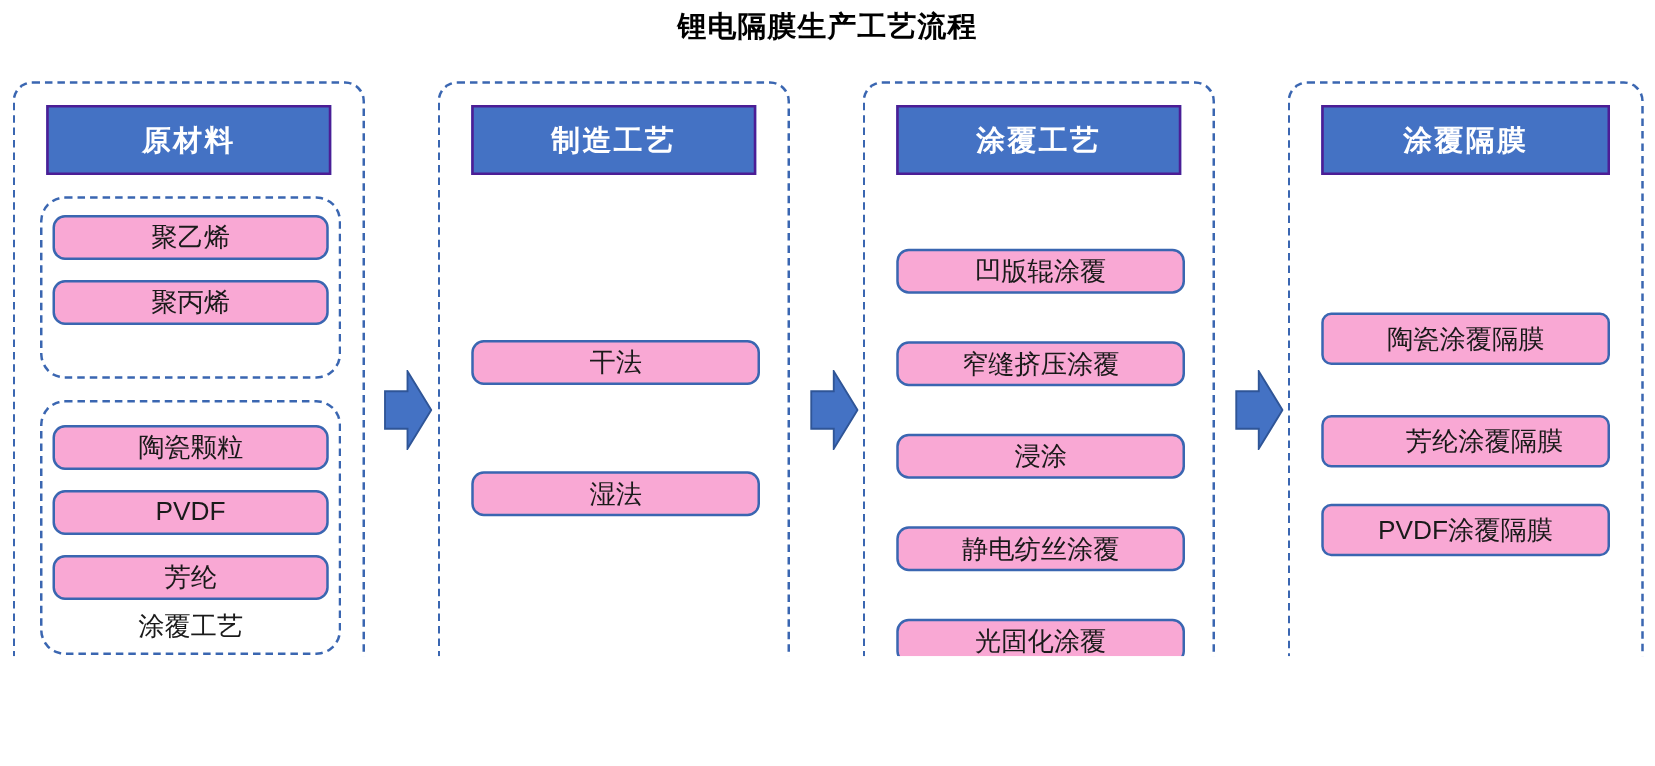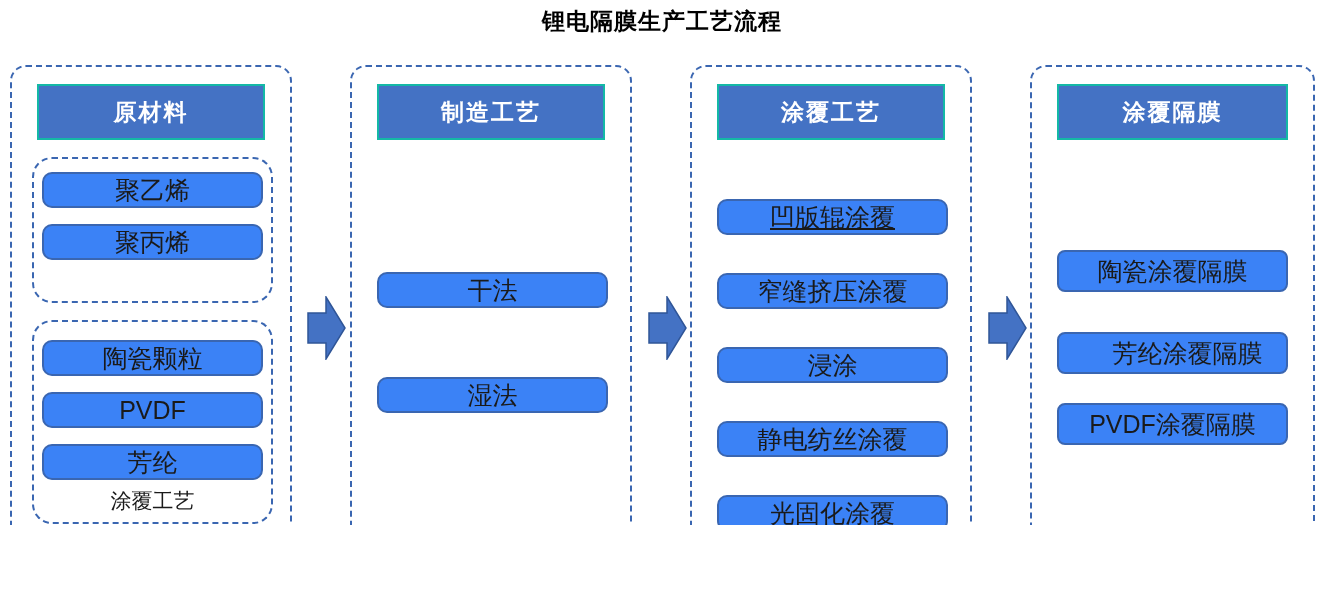--- a/index.html
+++ b/index.html
@@ -10,32 +10,32 @@
   .title{
     position:absolute;top:6px;left:0;width:100%;text-align:center;
     font-size:23px;font-weight:bold;letter-spacing:1px;color:#000;
   }
   .col{
     position:absolute;top:65px;height:538px;
     border:2px dashed #3a66b1;border-radius:16px;background:#ffffff;box-sizing:border-box;
   }
   .hdr{
     position:absolute;top:17px;left:25px;right:25px;height:56px;
-    background:#4472c4;border:2px solid #14b8a6;box-sizing:border-box;
+    background:#4472c4;border:2px solid #4c1d95;box-sizing:border-box;
     display:flex;align-items:center;justify-content:center;
     color:#ffffff;font-size:23px;font-weight:bold;letter-spacing:2px;
   }
   .group{
     position:absolute;left:20px;right:17px;
     border:2px dashed #3a66b1;border-radius:20px;box-sizing:border-box;
   }
   .box{
     position:absolute;height:36px;left:8px;right:8px;
-    border:2px solid #3a66b1;border-radius:10px;background:#3b82f6;box-sizing:border-box;
-    display:flex;align-items:center;justify-content:center;font-size:25px;
+    border:2px solid #3a66b1;border-radius:10px;background:#f9a8d4;box-sizing:border-box;
+    display:flex;align-items:center;justify-content:center;font-size:21px;
   }
   .box.wide{left:25px;right:25px;height:42px;border-radius:8px;}
   .box.mid{left:25px;right:22px;}
   .glabel{
     position:absolute;left:0;right:0;height:30px;text-align:center;
     font-size:21px;display:flex;align-items:center;justify-content:center;
   }
   .arrow{position:absolute;top:296px;width:39px;height:64px;}
 </style>
 </head>
@@ -72,21 +72,21 @@
     <div class="box mid" style="top:205px;">干法</div>
     <div class="box mid" style="top:310px;">湿法</div>
   </div>
 
   <svg class="arrow" style="left:648px;" viewBox="0 0 39 64">
     <polygon points="1,17 19,17 19,1 38,32 19,63 19,47 1,47" fill="#4472c4" stroke="#2f5597" stroke-width="1.5"></polygon>
   </svg>
 
   <div class="col" style="left:690px;width:282px;">
     <div class="hdr">涂覆工艺</div>
-    <div class="box mid" style="top:132px;text-decoration:underline;">凹版辊涂覆</div>
+    <div class="box mid" style="top:132px;">凹版辊涂覆</div>
     <div class="box mid" style="top:206px;">窄缝挤压涂覆</div>
     <div class="box mid" style="top:280px;">浸涂</div>
     <div class="box mid" style="top:354px;">静电纺丝涂覆</div>
     <div class="box mid" style="top:428px;">光固化涂覆</div>
   </div>
 
   <svg class="arrow" style="left:988px;" viewBox="0 0 39 64">
     <polygon points="1,17 19,17 19,1 38,32 19,63 19,47 1,47" fill="#4472c4" stroke="#2f5597" stroke-width="1.5"></polygon>
   </svg>
 

